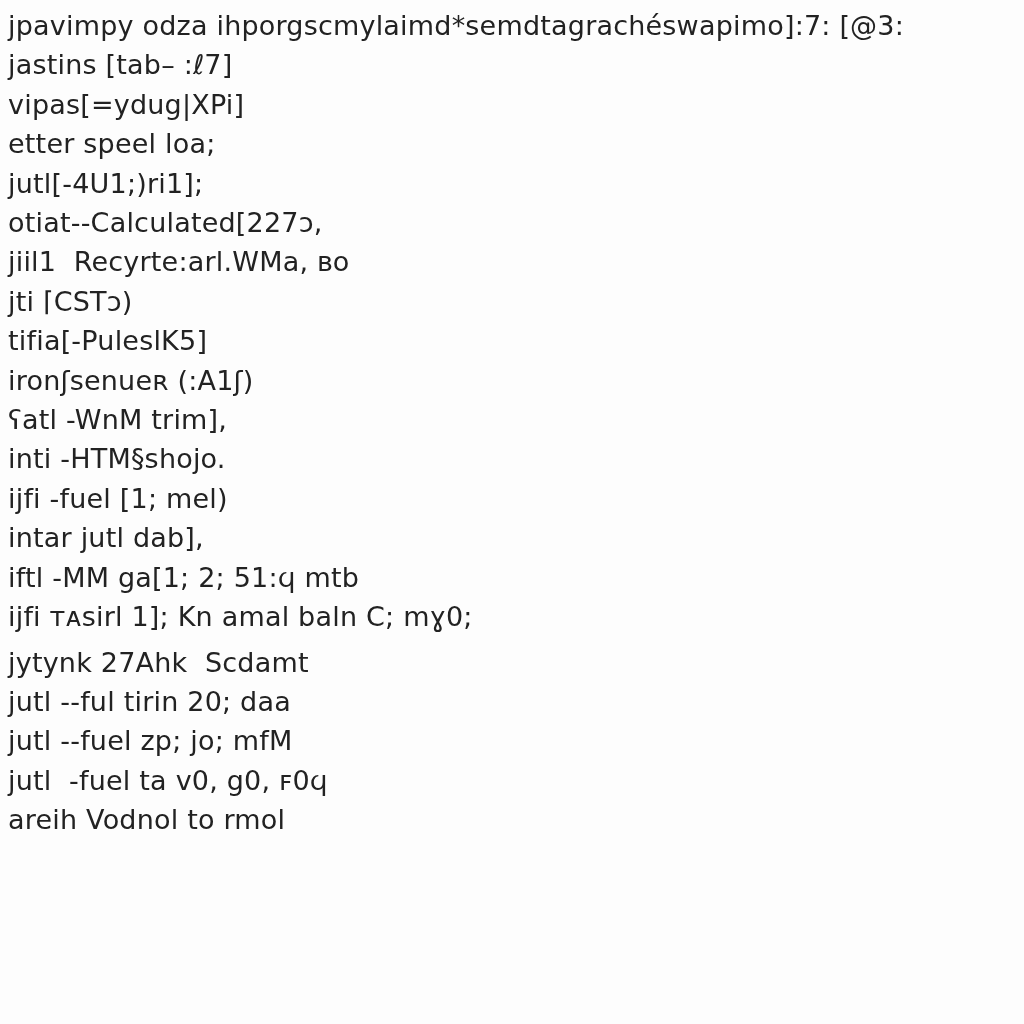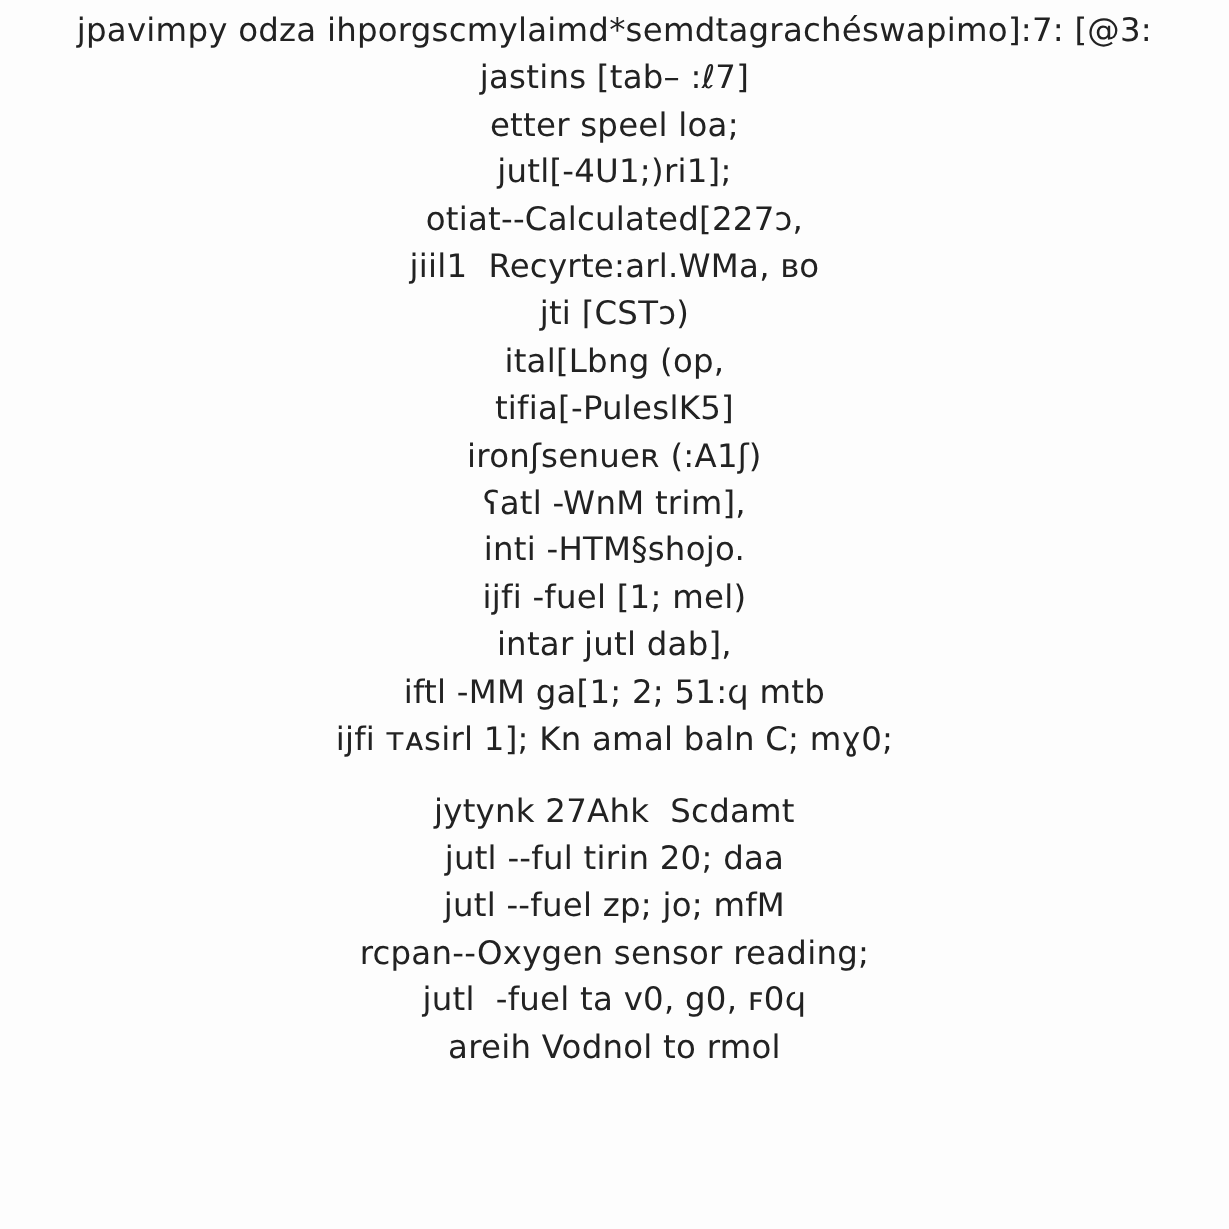--- a/index.html
+++ b/index.html
@@ -14,46 +14,44 @@
     overflow: hidden;
   }
   .page {
     padding: 6px 8px 0 8px;
     line-height: 1.46;
     letter-spacing: 0.2px;
   }
   .line {
     white-space: pre;
     font-weight: 400;
-    text-align: center;
   }
   .line.sp {
-    margin-top: 20px;
+    margin-top: 6px;
   }
 </style>
 </head>
 <body>
 
 <div class="page">
   <div class="line">jpavimpy odza ihporgscmylaimd*semdtagrachéswapimo]:7: [@3:</div>
   <div class="line">jastins [tab– :ℓ7]</div>
+  <div class="line">vipas[=ydug|XPi]</div>
   <div class="line">etter speel loa;</div>
   <div class="line">jutl[-4U1;)ri1];</div>
   <div class="line">otiat--Calculated[227ɔ,</div>
   <div class="line">jiil1  Recyrte:arl.WMa, ʙo</div>
   <div class="line">jti ⌈CSTɔ)</div>
-  <div class="line">ital[Lbng (op,</div>
   <div class="line">tifia[-PuleslK5]</div>
   <div class="line">ironʃsenueʀ (:A1ʃ)</div>
   <div class="line">ʕatl -WnM trim],</div>
   <div class="line">inti -HTM§shojo.</div>
   <div class="line">ijfi -fuel [1; mel)</div>
   <div class="line">intar jutl dab],</div>
   <div class="line">iftl -MM ga[1; 2; 51:ϥ mtb</div>
   <div class="line">ijfi тᴀsirl 1]; Kn amal baln C; mɣ0;</div>
   <div class="line"></div>
   <div class="line sp"><span class="top">jytynk 27Ahk  Scdamt</span></div>
   <div class="line">jutl --ful tirin 20; daa</div>
   <div class="line">jutl --fuel zp; jo; mfM</div>
-  <div class="line">rcpan--Oxygen sensor reading;</div>
   <div class="line">jutl  -fuel ta v0, g0, ꜰ0ϥ</div>
   <div class="line">areih Vodnol to rmol</div>
 </div>
 
 </body></html>

